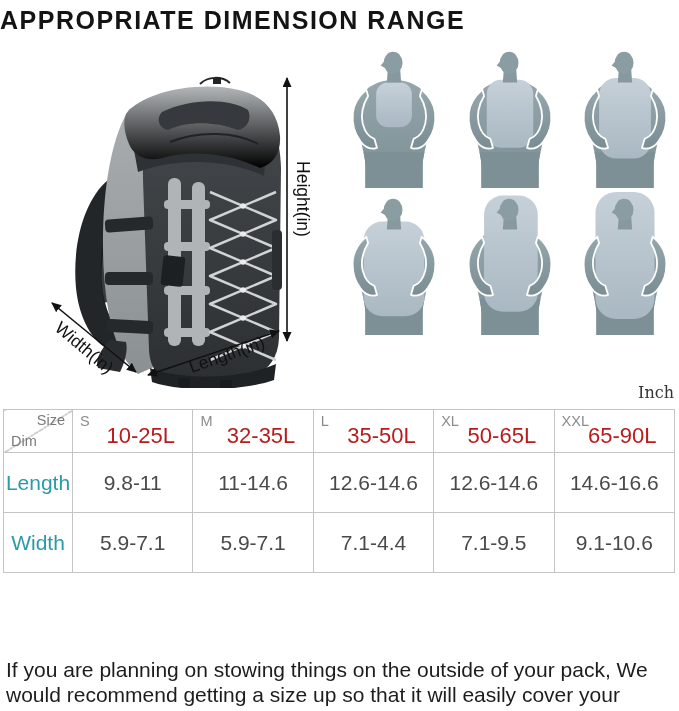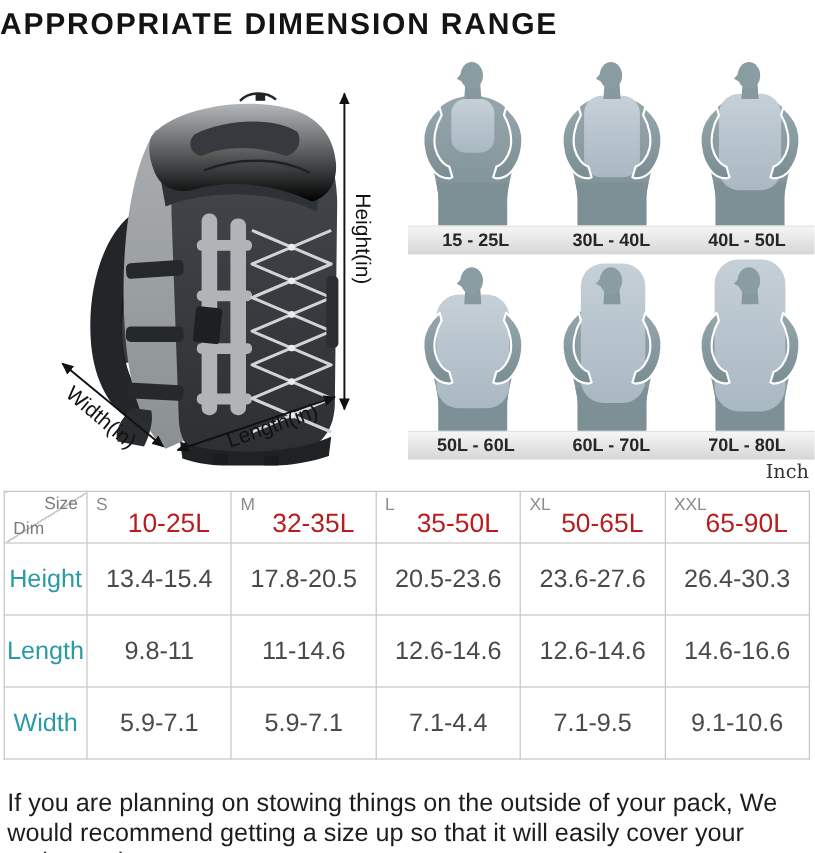--- a/index.html
+++ b/index.html
@@ -164,49 +164,39 @@
           <use href="#fig-arms"></use>
           <use href="#fig-head"></use>
       </svg>
       <svg class="fig" viewBox="0 -8 110 160">
         <use href="#fig-torso"></use>
           <rect x="26" y="29" width="58" height="90" rx="19" fill="url(#packGrad)"></rect>
           <use href="#fig-arms"></use>
           <use href="#fig-head"></use>
       </svg>
     </div>
-    <div class="capbar">
-      <span>15 - 25L</span>
-      <span>30L - 40L</span>
-      <span>40L - 50L</span>
-    </div>
     <div class="figrow figrow2">
       <svg class="fig" viewBox="0 -8 110 160">
         <use href="#fig-torso"></use>
           <rect x="21" y="25" width="68" height="106" rx="21" fill="url(#packGrad)"></rect>
           <use href="#fig-arms"></use>
           <use href="#fig-head"></use>
       </svg>
       <svg class="fig" viewBox="0 -8 110 160">
         <use href="#fig-torso"></use>
           <rect x="26" y="-4" width="60" height="130" rx="21" fill="url(#packGrad)"></rect>
           <use href="#fig-arms"></use>
           <use href="#fig-head"></use>
       </svg>
       <svg class="fig" viewBox="0 -8 110 160">
         <use href="#fig-torso"></use>
           <rect x="22" y="-8" width="66" height="142" rx="23" fill="url(#packGrad)"></rect>
           <use href="#fig-arms"></use>
           <use href="#fig-head"></use>
       </svg>
-    </div>
-    <div class="capbar">
-      <span>50L - 60L</span>
-      <span>60L - 70L</span>
-      <span>70L - 80L</span>
     </div>
   </div>
 
   <div class="unit">Inch</div>
 
   <table class="size">
     <colgroup>
         <col style="width:69px">
         <col>
         <col>
@@ -233,28 +223,20 @@
         <span class="vol">35-50L</span>
       </td>
       <td>
         <span class="sz">XL</span>
         <span class="vol">50-65L</span>
       </td>
       <td>
         <span class="sz">XXL</span>
         <span class="vol">65-90L</span>
       </td>
-    </tr>
-    <tr class="datarow">
-      <td class="rowhead">Height</td>
-      <td class="val">13.4-15.4</td>
-      <td class="val">17.8-20.5</td>
-      <td class="val">20.5-23.6</td>
-      <td class="val">23.6-27.6</td>
-      <td class="val">26.4-30.3</td>
     </tr>
     <tr class="datarow">
       <td class="rowhead">Length</td>
       <td class="val">9.8-11</td>
       <td class="val">11-14.6</td>
       <td class="val">12.6-14.6</td>
       <td class="val">12.6-14.6</td>
       <td class="val">14.6-16.6</td>
     </tr>
     <tr class="datarow">

